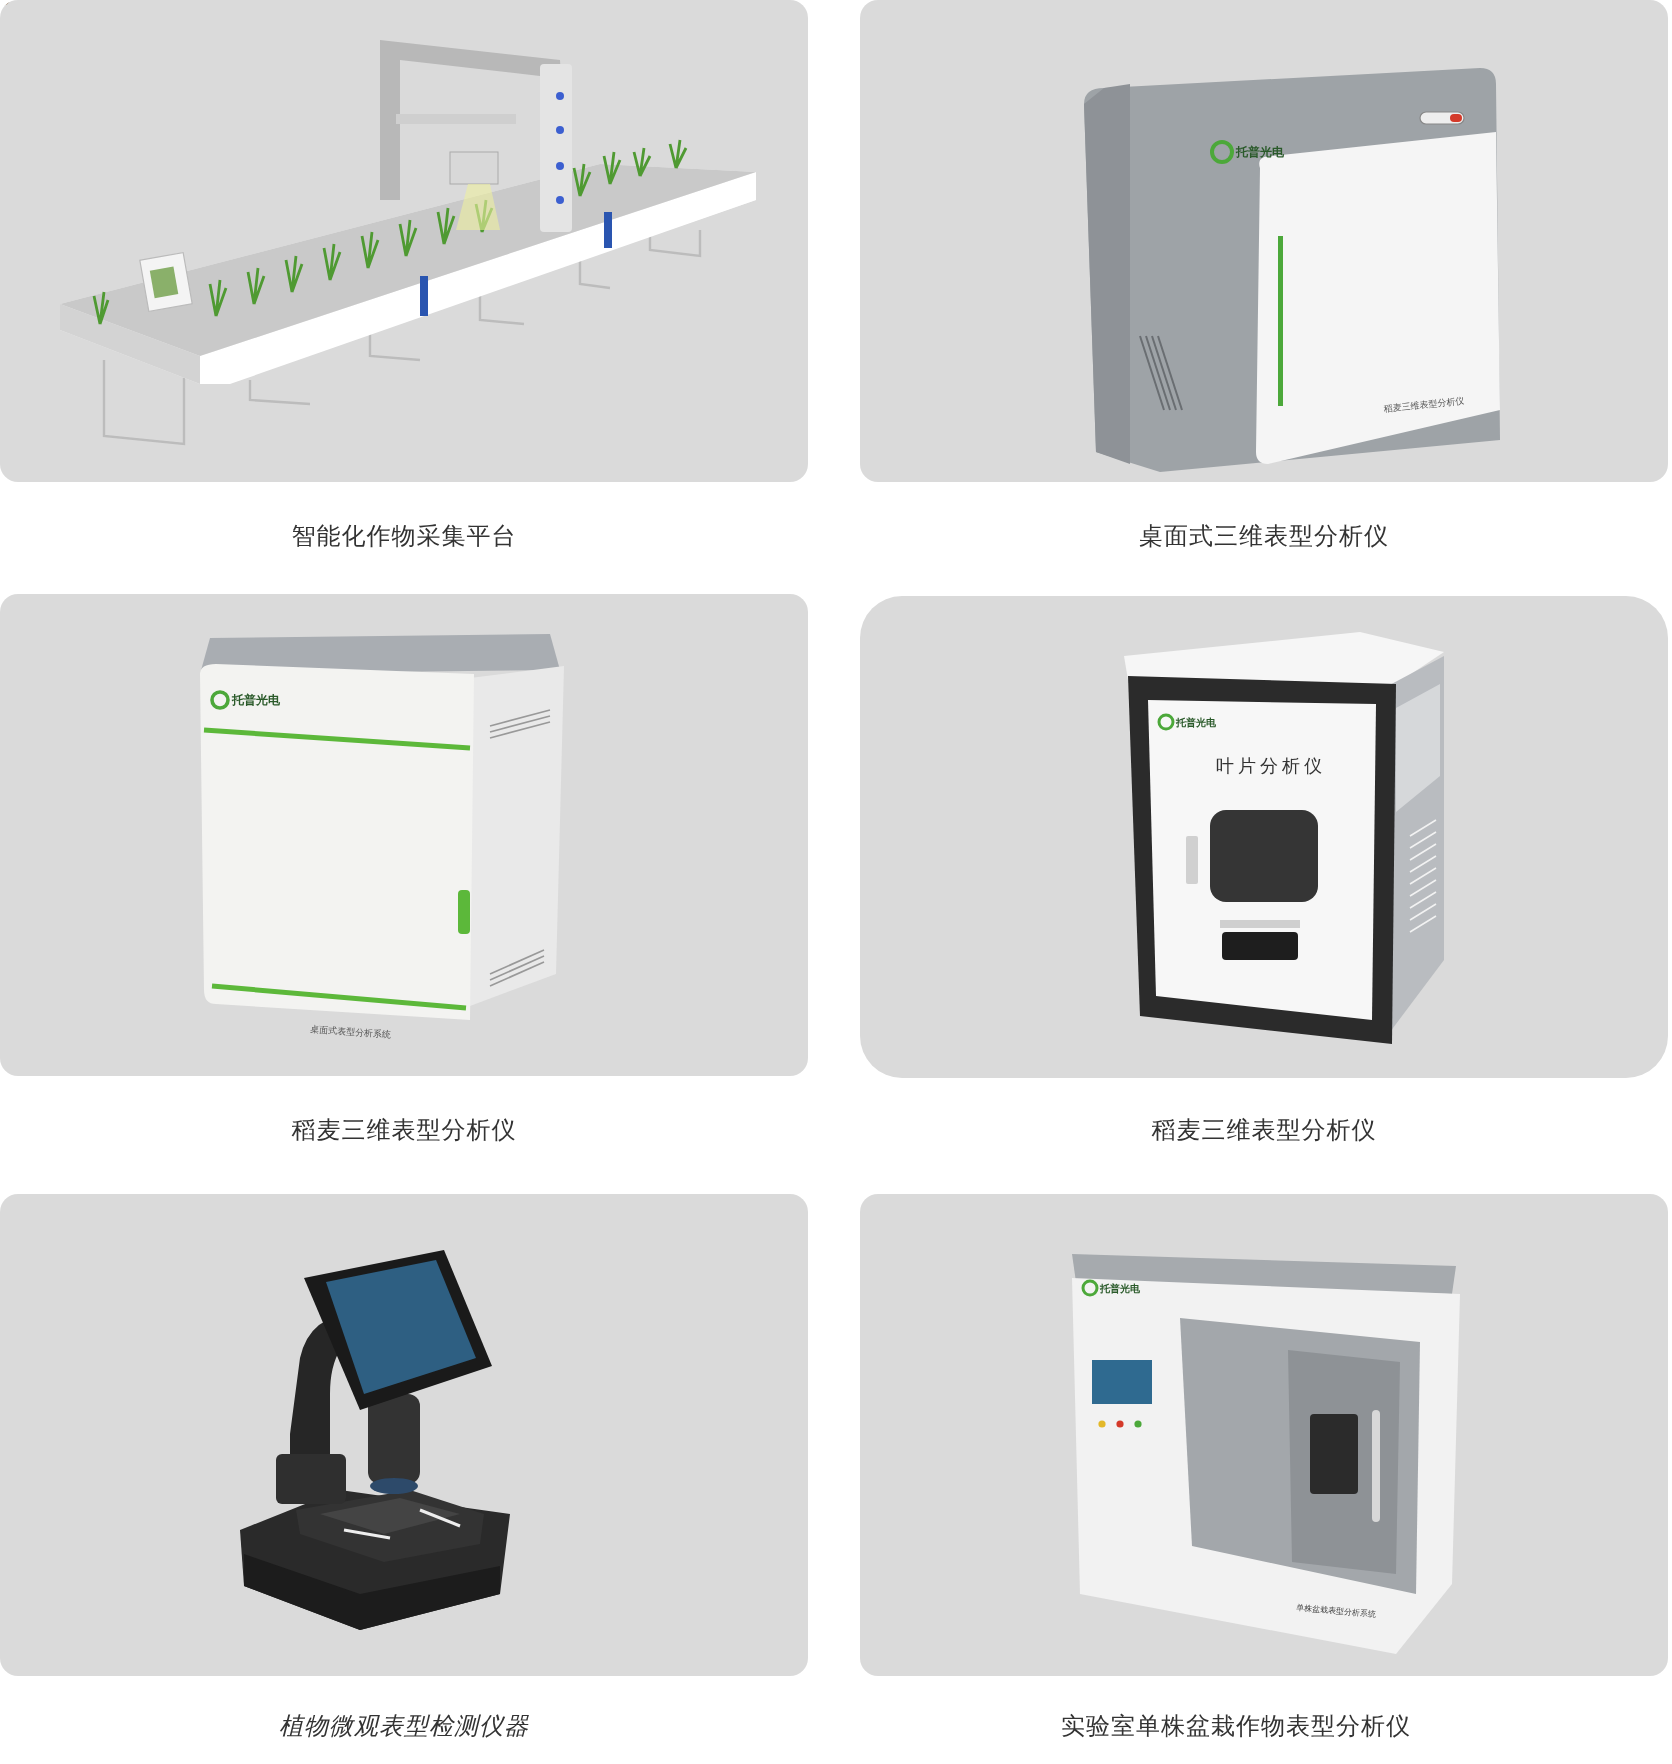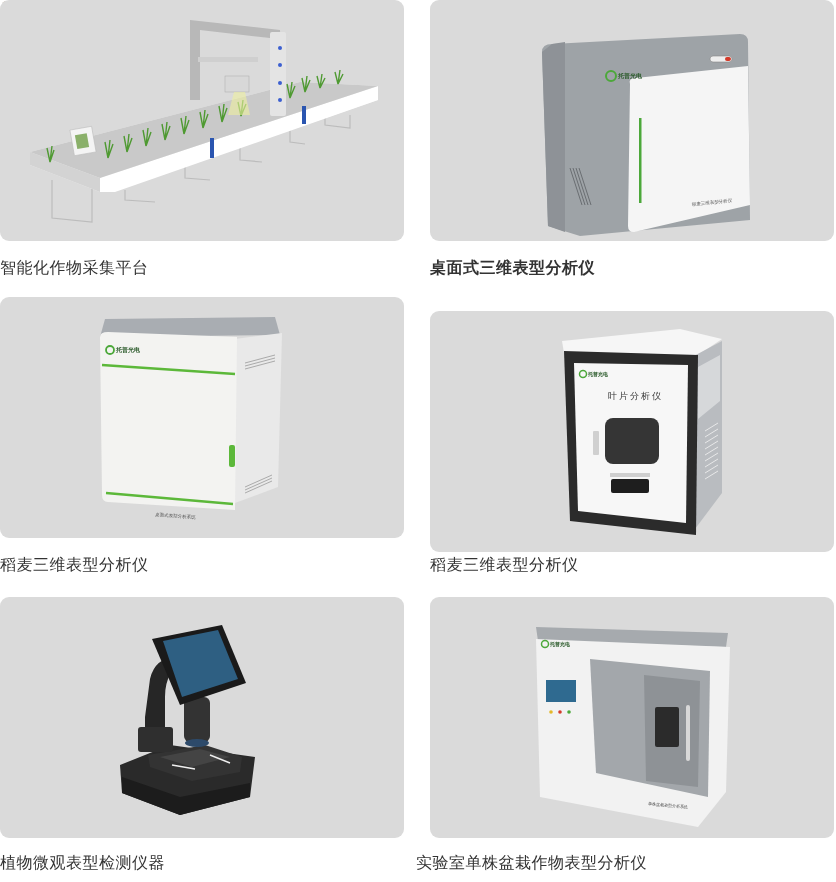--- a/index.html
+++ b/index.html
@@ -10,22 +10,22 @@
     position: absolute;
     width: 404px;
     height: 241px;
     background: #dadada;
     border-radius: 9px;
     overflow: hidden;
   }
   .caption {
     position: absolute;
     width: 404px;
-    text-align: left;
-    font-size: 16px;
+    text-align: center;
+    font-size: 12px;
     color: #333333;
     letter-spacing: 0.5px;
     line-height: 24px;
   }
   .card svg { position: absolute; left: 0; top: 0; width: 100%; height: 100%; }
   .logo-text { font-size: 6px; fill: #2a5a2a; font-weight: bold; }
 </style>
 </head>
 <body>
 
@@ -104,21 +104,21 @@
     <rect x="209" y="118" width="2.5" height="85" fill="#4ca83a"></rect>
 
     <circle cx="181" cy="76" r="5" fill="none" stroke="#4ca83a" stroke-width="2"></circle>
     <text x="188" y="78" class="logo-text">托普光电</text>
 
     <rect x="280" y="56" width="22" height="6" rx="3" fill="#eee" stroke="#888" stroke-width="0.6"></rect>
     <rect x="295" y="57" width="6" height="4" rx="2" fill="#d43a2a"></rect>
     <text x="262" y="206" font-size="4.5" fill="#555" transform="rotate(-6 262 206)">稻麦三维表型分析仪</text>
   </svg>
 </div>
-<div class="caption" style="left:430px;top:256px;font-weight:bold;">桌面式三维表型分析仪</div>
+<div class="caption" style="left:430px;top:256px;">桌面式三维表型分析仪</div>
 
 <div class="card" style="left:0;top:297px;">
   <svg viewBox="0 0 404 241">
 
     <path d="M105 22 L275 20 L280 38 L100 40 Z" fill="#a9adb2"></path>
 
     <path d="M235 42 L282 36 L278 190 L235 206 Z" fill="#e9e9e9"></path>
     <g stroke="#999" stroke-width="0.8">
       <path d="M245 66 L275 58"></path>
         <path d="M245 69 L275 61"></path>
@@ -132,21 +132,21 @@
     <path d="M102 68 L235 77" stroke="#5cb83a" stroke-width="2.5"></path>
     <path d="M106 196 L233 207" stroke="#5cb83a" stroke-width="2.5"></path>
     <rect x="229" y="148" width="6" height="22" rx="2" fill="#5cb83a"></rect>
     <circle cx="110" cy="53" r="4" fill="none" stroke="#4ca83a" stroke-width="1.8"></circle>
     <text x="116" y="55" class="logo-text">托普光电</text>
     <text x="155" y="219" font-size="4.5" fill="#555" transform="rotate(4 155 219)">桌面式表型分析系统</text>
   </svg>
 </div>
 <div class="caption" style="left:0;top:553px;">稻麦三维表型分析仪</div>
 
-<div class="card" style="left:430px;top:311px;">
+<div class="card" style="left:430px;top:298px;border-radius:21px;">
   <svg viewBox="0 0 404 241">
 
     <path d="M132 30 L250 18 L292 28 L268 44 L134 42 Z" fill="#f6f6f6"></path>
 
     <path d="M262 46 L292 30 L292 182 L262 222 Z" fill="#b9bcc0"></path>
     <path d="M268 56 L290 44 L290 90 L268 108 Z" fill="#d6d8da"></path>
     <g stroke="#f2f2f2" stroke-width="0.8">
       <path d="M275 120 L288 112"></path>
         <path d="M275 126 L288 118"></path>
         <path d="M275 132 L288 124"></path>
@@ -187,21 +187,21 @@
     <path d="M150 82 Q155 60 178 60 L186 66 Q165 72 165 100 L165 150 L145 150 L145 120 Z" fill="#262626"></path>
     <rect x="138" y="130" width="35" height="25" rx="3" fill="#2f2f2f"></rect>
 
     <rect x="184" y="100" width="26" height="45" rx="6" fill="#333"></rect>
     <ellipse cx="197" cy="146" rx="12" ry="4" fill="#2d4a6a"></ellipse>
 
     <path d="M152 42 L222 28 L246 86 L180 108 Z" fill="#1a1a1a"></path>
     <path d="M163 44 L218 33 L238 82 L182 100 Z" fill="#2e5f82"></path>
   </svg>
 </div>
-<div class="caption" style="left:0;top:851px;">植物微观表型检测仪器</div>
+<div class="caption" style="left:0;top:851px;font-style:italic;">植物微观表型检测仪器</div>
 
 <div class="card" style="left:430px;top:597px;">
   <svg viewBox="0 0 404 241">
 
     <path d="M106 30 L298 36 L296 50 L108 44 Z" fill="#a6aaae"></path>
 
     <path d="M106 42 L300 50 L296 195 L268 230 L110 200 Z" fill="#f2f2f2"></path>
 
     <path d="M160 62 L280 74 L278 200 L166 176 Z" fill="#a3a7ab"></path>
     <path d="M214 78 L270 84 L268 190 L216 184 Z" fill="#8e9296"></path>

